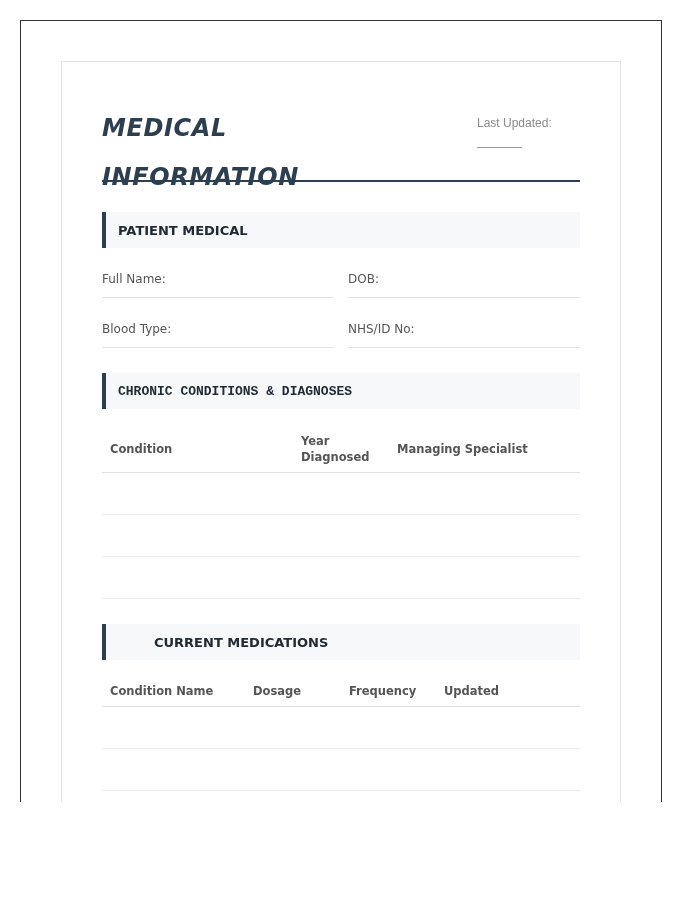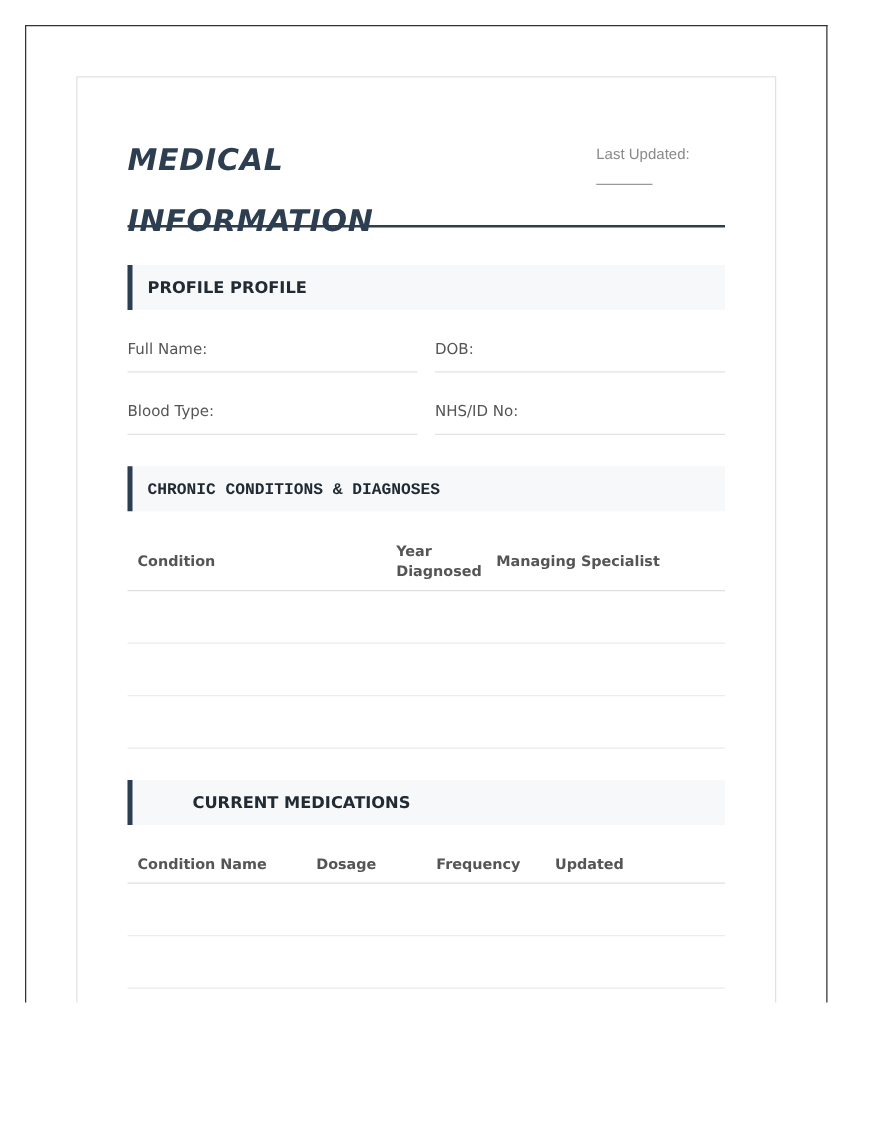--- a/index.html
+++ b/index.html
@@ -66,41 +66,41 @@
 <div class="viewport">
   <div class="card">
     <div class="content">
 
       <div class="header">
         <div class="title">MEDICAL INFORMATION SUMMARY</div>
         <div class="last-updated">Last Updated:</div>
         <div class="last-updated-line"></div>
       </div>
 
-      <div class="section-header" style="top:150px;">PROFILE PROFILE</div>
+      <div class="section-header" style="top:150px;">PATIENT MEDICAL</div>
 
       <div class="field" style="left:0; top:200px;">
         <span class="field-label">Full Name:</span>
       </div>
       <div class="field" style="left:246px; top:200px;">
         <span class="field-label">DOB:</span>
       </div>
       <div class="field" style="left:0; top:250px;">
         <span class="field-label">Blood Type:</span>
       </div>
       <div class="field" style="left:246px; top:250px;">
         <span class="field-label">NHS/ID No:</span>
       </div>
 
       <div class="section-header" style="top:311px;font-family:Liberation Mono, monospace;">CHRONIC CONDITIONS &amp; DIAGNOSES</div>
 
       <div class="table" style="top:365px;">
         <div class="thead" style="height:46px;">
           <span class="th" style="left:8px; top:14px;">Condition</span>
-          <span class="th" style="left:199px; top:6px; width:70px;margin-left:16px;">Year Diagnosed</span>
+          <span class="th" style="left:199px; top:6px; width:70px;">Year Diagnosed</span>
           <span class="th" style="left:295px; top:14px;">Managing Specialist</span>
         </div>
         <div class="trow"></div>
         <div class="trow"></div>
         <div class="trow"></div>
       </div>
 
       <div class="section-header" style="top:562px;padding-left:48px;">CURRENT MEDICATIONS</div>
 
       <div class="table" style="top:614px;">

